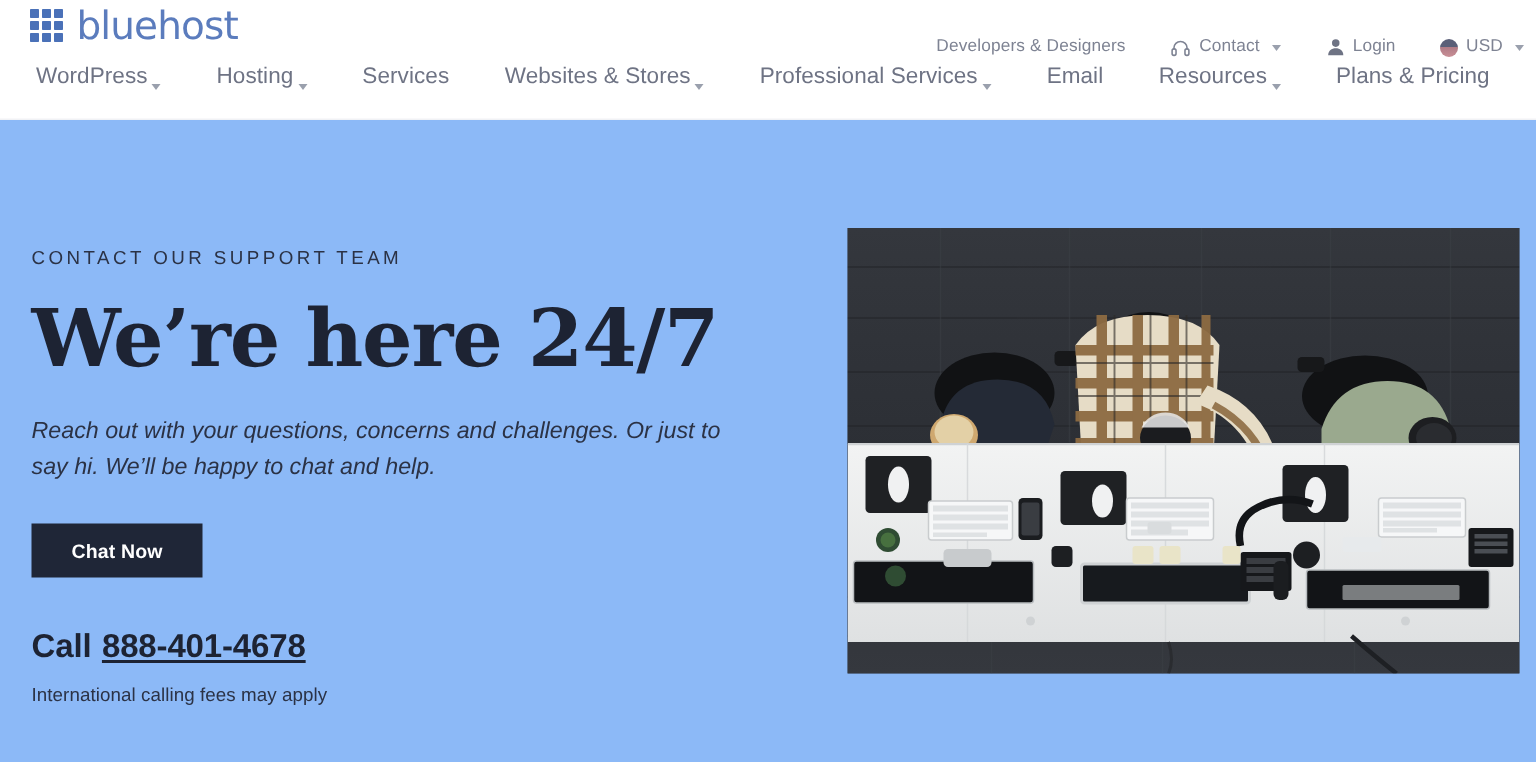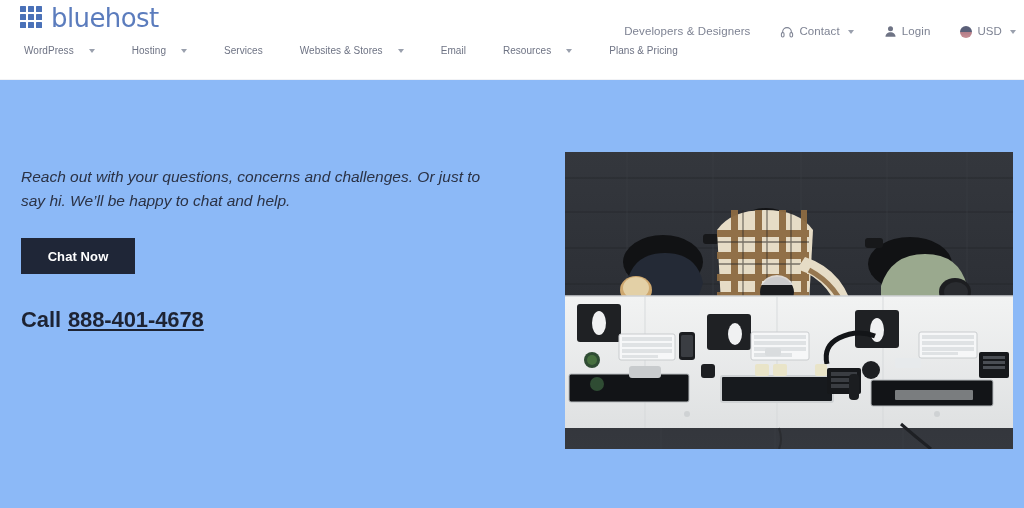--- a/index.html
+++ b/index.html
@@ -134,23 +134,23 @@
   .mainnav {
     position: absolute;
     left: 14px;
     top: 36px;
     display: flex;
     align-items: center;
     height: 28px;
   }
   .nav-item {
     display: flex;
-    align-items: center;
-    gap: 12px;
-    font-size: 10px;
+    align-items: flex-end;
+    gap: 0;
+    font-size: 15px;
     color: #6e7384;
     padding: 0 10px;
     margin-right: 17px;
     cursor: pointer;
     white-space: nowrap;
     letter-spacing: 0.05px;
   }
   .nav-item:last-child { margin-right: 0; }
 
   .header-rule {
@@ -327,45 +327,52 @@
         <span class="caret"></span>
       </div>
       <div class="nav-item">
         <span>Services</span>
       </div>
       <div class="nav-item">
         <span>Websites &amp; Stores</span>
         <span class="caret"></span>
       </div>
       <div class="nav-item">
+        <span>Professional Services</span>
+        <span class="caret"></span>
+      </div>
+      <div class="nav-item">
         <span>Email</span>
       </div>
       <div class="nav-item">
         <span>Resources</span>
         <span class="caret"></span>
       </div>
       <div class="nav-item">
         <span>Plans &amp; Pricing</span>
       </div>
     </nav>
 
     <div class="header-rule"></div>
   </header>
 
   <section class="hero">
 
     <div class="hero-left">
+      <div class="eyebrow">Contact our support team</div>
+      <h1 class="headline">We’re here 24/7</h1>
       <p class="subcopy">Reach out with your questions, concerns and challenges. Or just to say hi. We’ll be happy to chat and help.</p>
       <button class="chat-btn">Chat Now</button>
 
       <div class="call-line">
         <span>Call</span>
         <span class="call-number">888-401-4678</span>
       </div>
 
+      <div class="fineprint">International calling fees may apply</div>
     </div>
 
     <div class="hero-image">
       <svg viewBox="0 0 448 297" preserveAspectRatio="xMidYMid slice" role="img">
         <defs>
           <linearGradient id="wood" x1="0" y1="0" x2="0" y2="1">
             <stop offset="0" stop-color="#34373d"></stop>
             <stop offset="0.5" stop-color="#2c2f35"></stop>
             <stop offset="1" stop-color="#35383e"></stop>
           </linearGradient>

